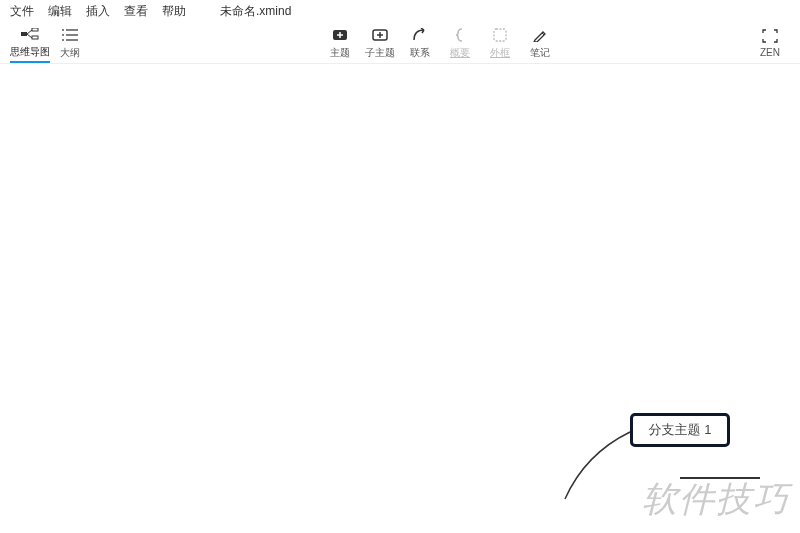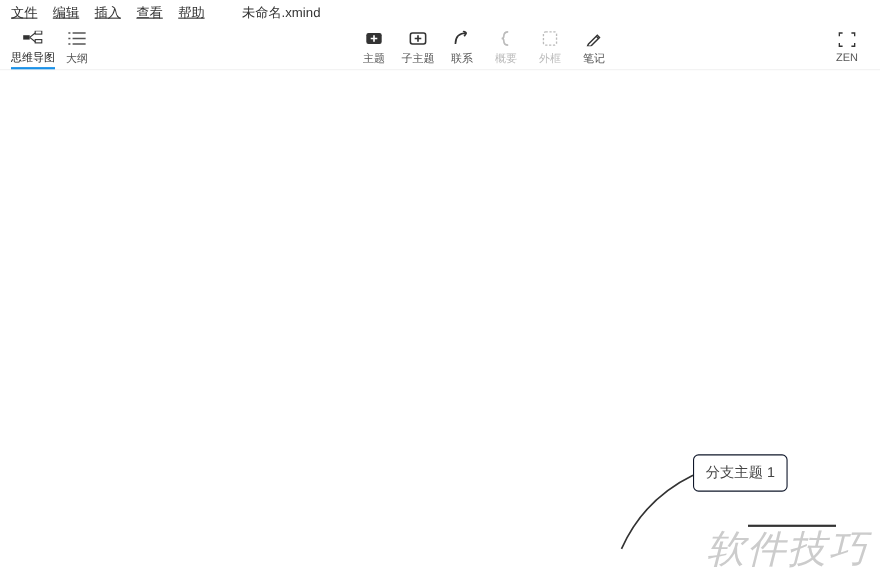--- a/index.html
+++ b/index.html
@@ -1,35 +1,35 @@
 <!DOCTYPE html>
 <html><head>
 <meta charset="utf-8">
 <style>
   * { box-sizing: border-box; margin: 0; padding: 0; }
   html, body { width: 800px; height: 533px; overflow: hidden; font-family: "Microsoft YaHei", Arial, sans-serif; background: #fff; }
   
   .menubar { display: flex; align-items: center; gap: 14px; padding: 4px 10px; font-size: 12px; color: #333; height: 22px; }
-  .menubar .menu-item { cursor: default; text-decoration: underline; }
+  .menubar .menu-item { cursor: default; }
   .menubar .filename { color: #333; margin-left: 20px; }
   
   .toolbar { height: 42px; border-bottom: 1px solid #eee; position: relative; }
   
   .tb-left { position: absolute; left: 10px; top: 0; display: flex; gap: 0; height: 100%; }
   .tb-center { position: absolute; left: 320px; top: 0; display: flex; gap: 0; height: 100%; }
   .tb-right { position: absolute; right: 10px; top: 0; display: flex; gap: 0; height: 100%; }
   
   .tb-btn { display: flex; flex-direction: column; align-items: center; justify-content: center; width: 40px; height: 100%; font-size: 10px; color: #555; cursor: default; }
   .tb-btn .icon-wrap { height: 18px; display: flex; align-items: center; justify-content: center; margin-bottom: 2px; }
-  .tb-btn.disabled { color: #bbb; }
+  .tb-btn.disabled { color: #bbb; text-decoration: underline; }
   .tb-btn.active-tab { border-bottom: 2px solid #1a91e8; color: #222; }
   
   .canvas { position: absolute; top: 64px; left: 0; right: 0; bottom: 0; background: #fff; overflow: hidden; }
   
-  .branch-topic { position: absolute; left: 630px; top: 349px; width: 86px; height: 34px; border: 1px solid #0f172a; border-radius: 5px; display: flex; align-items: center; justify-content: center; font-size: 13px; color: #444; background: #fff; }
+  .branch-topic { position: absolute; left: 630px; top: 349px; width: 100px; height: 34px; border: 3px solid #0f172a; border-radius: 5px; display: flex; align-items: center; justify-content: center; font-size: 13px; color: #444; background: #fff; }
   
   .branch-line { position: absolute; left: 680px; top: 413px; width: 80px; height: 2px; background: #333; }
   
   .central-topic-wrap { position: absolute; left: 459px; top: 418px; width: 140px; height: 48px; border: 2px solid #7fc7f0; border-radius: 5px; padding: 2px; }
   .central-topic { width: 100%; height: 100%; background: #1776b8; border-radius: 3px; display: flex; align-items: center; justify-content: center; font-size: 20px; color: #fff; overflow: hidden; white-space: nowrap; }
   
   .connector-svg { position: absolute; left: 555px; top: 350px; width: 120px; height: 90px; pointer-events: none; }
   
   .watermark { position: absolute; right: 10px; bottom: 10px; font-size: 35px; color: #ccc; font-style: italic; letter-spacing: 2px; pointer-events: none; font-family: "SimSun", serif; }
   

